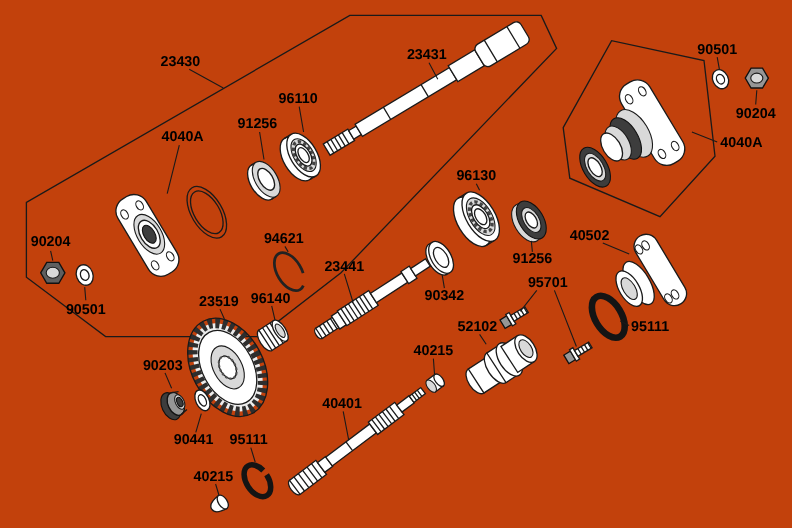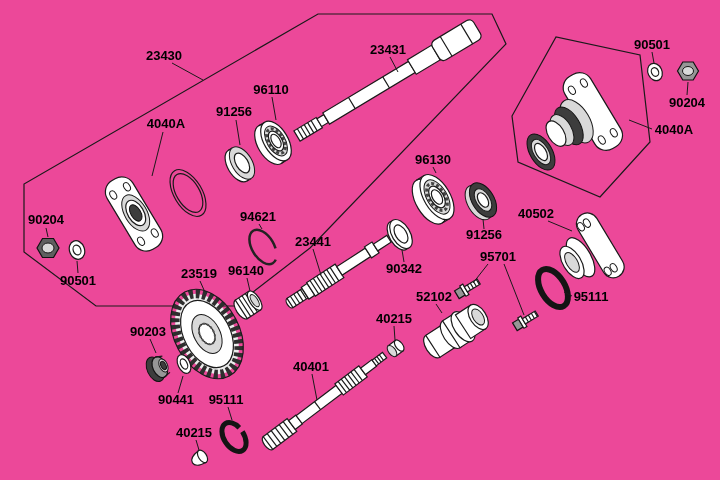--- a/index.html
+++ b/index.html
@@ -1,16 +1,16 @@
 <!DOCTYPE html>
 <html><head>
 <meta charset="utf-8">
 <style>
   html,body{margin:0;padding:0;background:#ffffff}
-  .stage{position:relative;width:720px;height:480px;background:#ec4899;overflow:hidden;
+  .stage{position:relative;width:720px;height:480px;background:#c2410c;overflow:hidden;
          font-family:"Liberation Sans",sans-serif}
   svg{display:block}
   .ln{fill:none;stroke:#1a1a1a;stroke-width:1.2}
   .fw{fill:#ffffff;stroke:#1a1a1a;stroke-width:1.2}
   .fg{fill:#d9d9d9;stroke:#1a1a1a;stroke-width:1}
   .fdk{fill:#3d3d3d;stroke:#111;stroke-width:1}
   .hole{fill:#ffffff;stroke:#1a1a1a;stroke-width:1}
   .nut{fill:#5f5f5f;stroke:#111;stroke-width:1.2}
   .nut2{fill:#969696;stroke:#111;stroke-width:1.2}
   .balls{fill:none;stroke:#444;stroke-width:3;stroke-dasharray:3 2.2}

